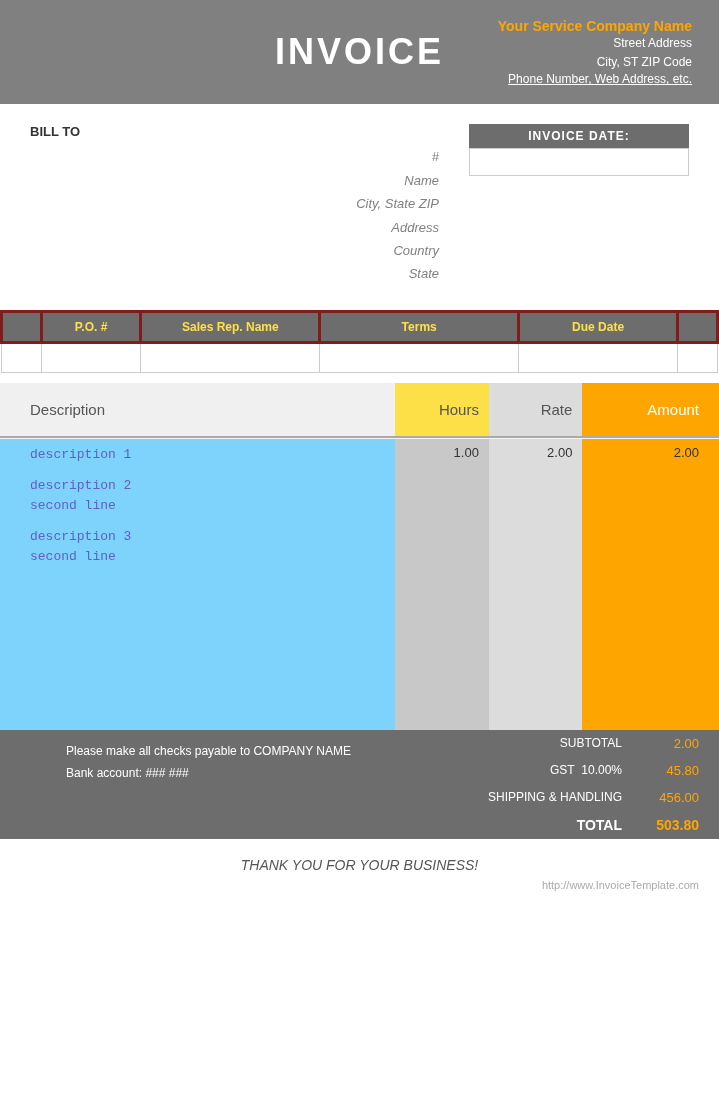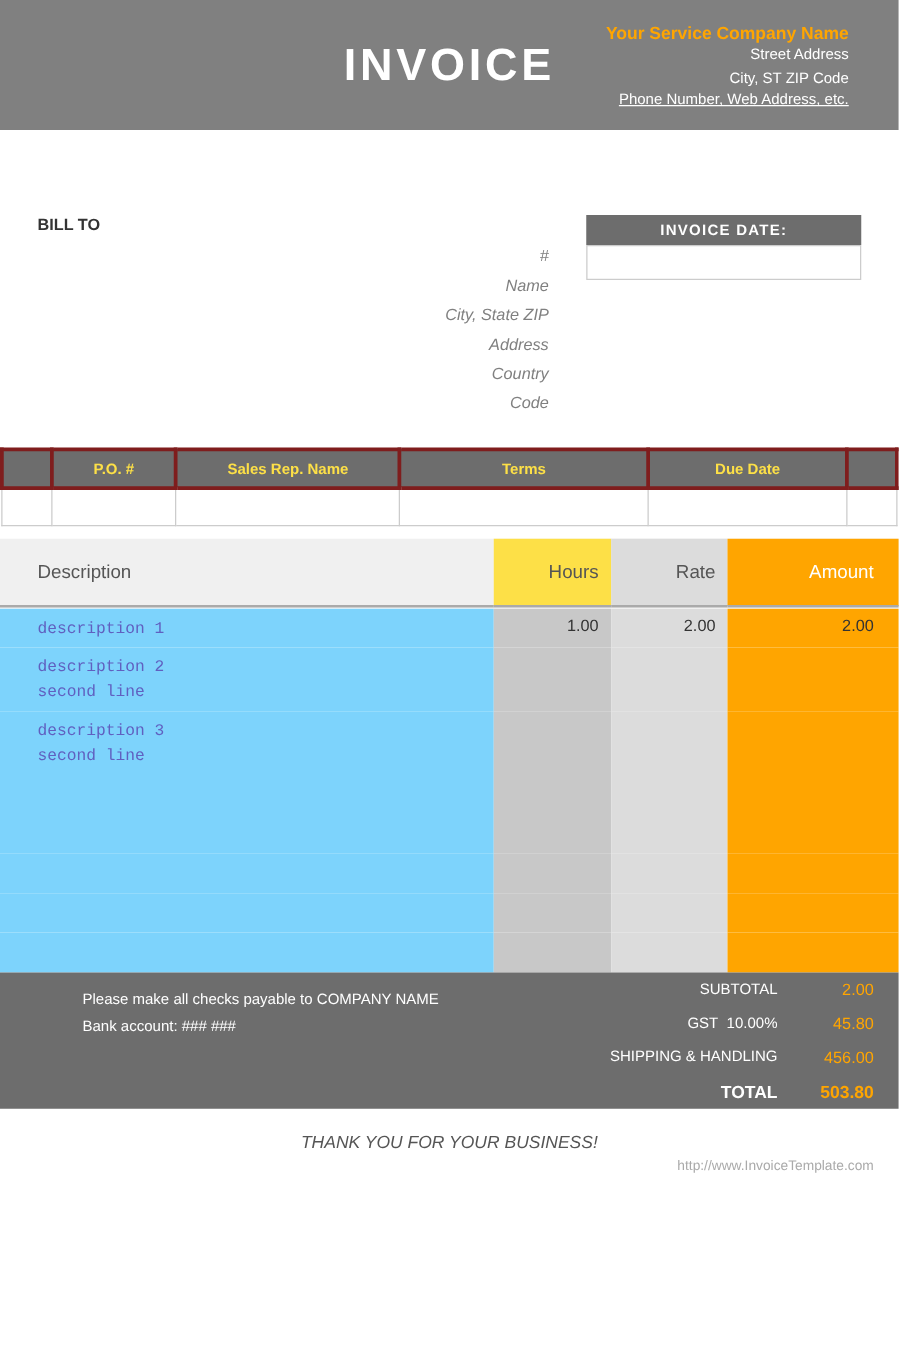--- a/index.html
+++ b/index.html
@@ -10,21 +10,21 @@
       min-height: 1093px;
       font-size: 13px;
       color: #333;
     }
 
     
     .header {
       background: #808080;
       display: flex;
       align-items: center;
-      padding: 18px 40px;
+      padding: 18px 27px;
     }
     .header-title {
       flex: 1;
       text-align: center;
       color: #fff;
       font-size: 36px;
       font-weight: bold;
       letter-spacing: 3px;
     }
     .header-company {
@@ -45,21 +45,20 @@
       color: #fff;
       font-size: 12px;
       text-decoration: underline;
     }
 
     
     .bill-section {
       display: flex;
       padding: 20px 30px 10px 30px;
       gap: 30px;
-      margin-top: 48px;
     }
     .bill-to {
       flex: 1;
     }
     .bill-to-title {
       font-weight: bold;
       font-size: 13px;
       color: #333;
       margin-bottom: 6px;
     }
@@ -252,21 +251,21 @@
 
 <div class="bill-section">
   <div class="bill-to">
     <div class="bill-to-title">BILL TO</div>
     <div class="bill-to-fields">
       <div>#</div>
       <div>Name</div>
       <div>City, State ZIP</div>
       <div>Address</div>
       <div>Country</div>
-      <div>Code</div>
+      <div>State</div>
     </div>
   </div>
 
   <div class="invoice-meta">
     <div class="meta-row">
       <div class="meta-label">INVOICE DATE:</div>
       <div class="meta-input"></div>
     </div>
   </div>
 </div>

